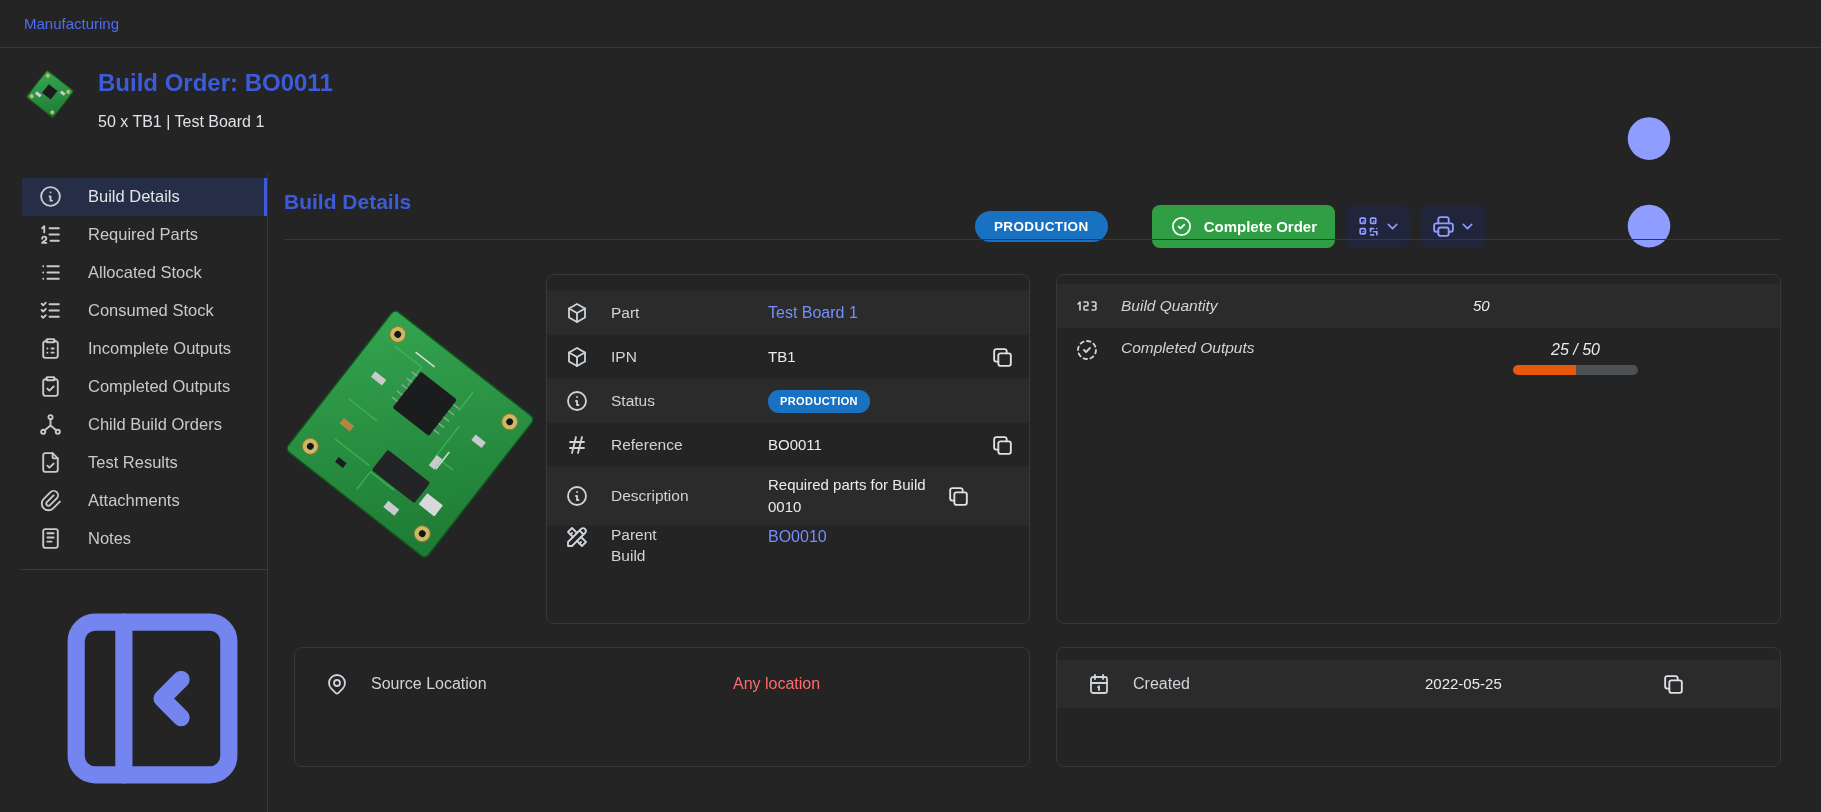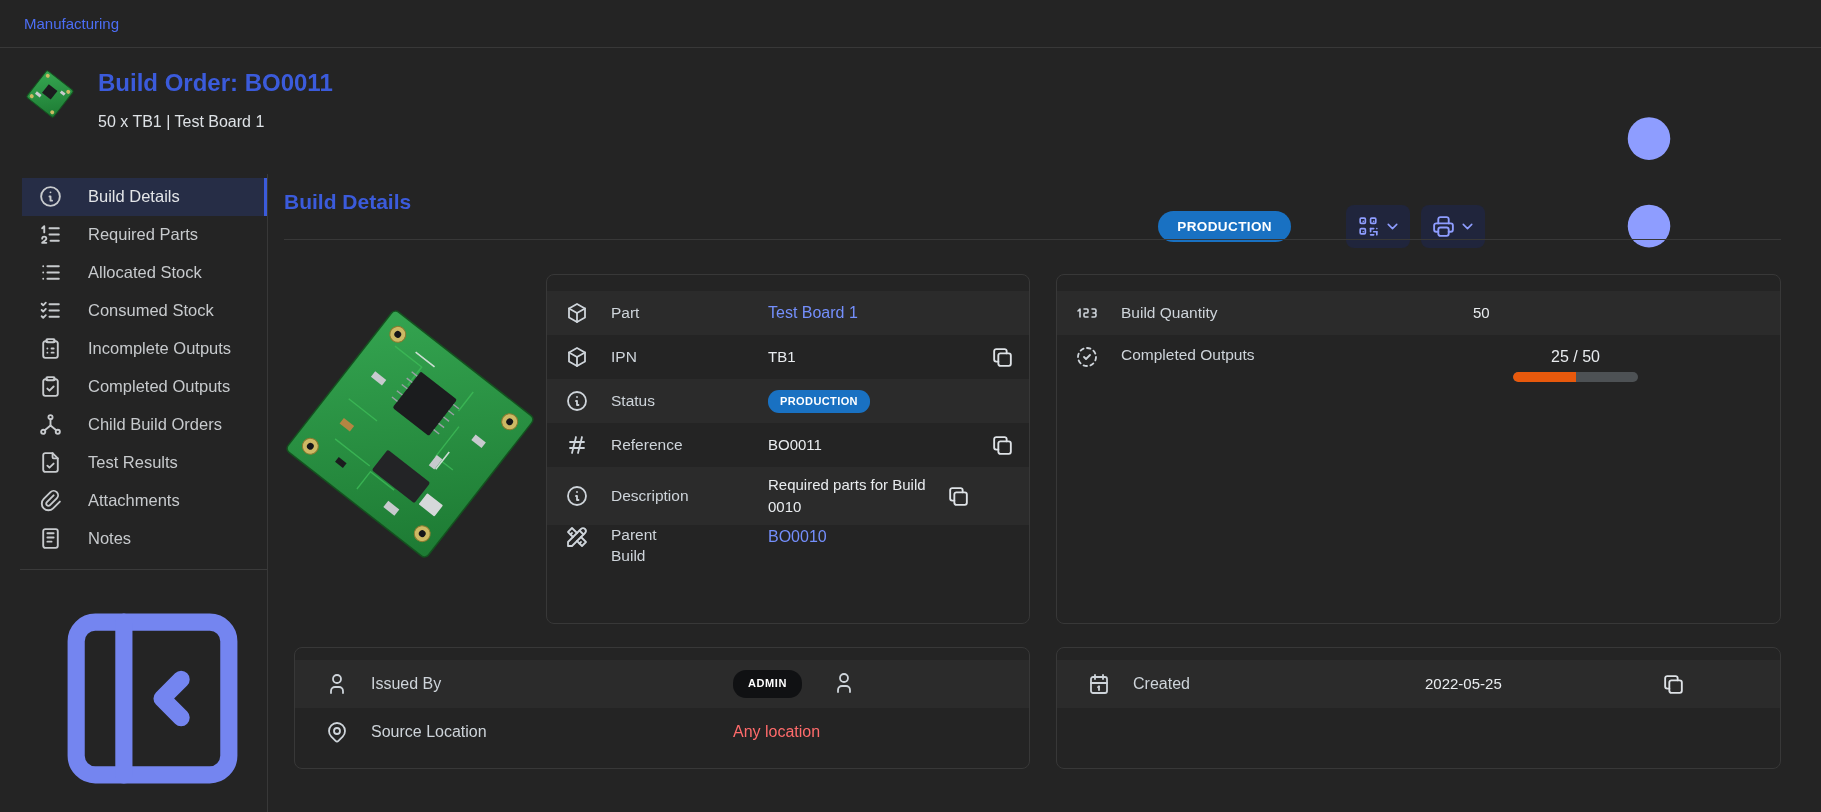--- a/index.html
+++ b/index.html
@@ -56,21 +56,21 @@
   .collapse-icon{width:27px;height:27px;color:#7485f0;}
   
   .main{flex:1;padding:16px 40px 0 16px;box-sizing:border-box;}
   .section-title{color:var(--title-blue);font-size:21px;font-weight:bold;}
   .main-divider{border-bottom:1px solid var(--panel-border);margin-top:25px;}
   .grid{display:grid;grid-template-columns:1fr 735px;grid-template-rows:350px auto;gap:23px 16px;margin-top:34px;}
   .panel{border:1px solid var(--panel-border);border-radius:8px;background:var(--bg);overflow:hidden;box-sizing:border-box;margin-left:10px;}
   .left-top{display:flex;}
   .img-cell{width:252px;flex:none;}
   .details-panel{flex:1;padding-top:16px;min-height:350px;}
-  .stats-panel{padding-top:16px;min-height:350px;}
+  .stats-panel{padding-top:9px;min-height:350px;font-style:italic;}
   .bottom-panel{min-height:120px;padding:12px 0;}
   
   .trow{display:flex;align-items:center;padding:0 14px 0 18px;min-height:44px;}
   .trow.striped{background:var(--stripe);}
   .ticon{width:24px;height:24px;flex:none;color:#ced4da;}
   .tlabel{width:135px;margin-left:22px;flex:none;color:#ced4da;font-size:15.5px;white-space:pre-line;line-height:1.35;}
   .tvalue{flex:1;margin-left:22px;color:#e9ecef;font-size:15px;line-height:1.45;}
   .tvalue-desc{max-width:178px;overflow-wrap:anywhere;}
   .row-desc{min-height:58px;}
   .row-parent{min-height:72px;align-items:flex-start;}
@@ -124,20 +124,29 @@
         <circle cx="13" cy="41" r="2" fill="#cdb964"></circle>
         <circle cx="39" cy="41" r="2" fill="#cdb964"></circle>
       </g>
     </svg>
     <div class="title-block">
       <div class="page-title">Build Order: BO0011</div>
       <div class="page-subtitle">50 x TB1 | Test Board 1</div>
     </div>
     <div class="header-right">
       <span class="status-pill">PRODUCTION</span>
+      <button class="green-btn">
+        <span class="bicon" data-icon="circle-check">
+            <svg viewBox="0 0 24 24" fill="none" stroke="currentColor" stroke-width="1.8" stroke-linecap="round" stroke-linejoin="round">
+              <path d="M12 3a9 9 0 1 0 0 18a9 9 0 0 0 0 -18z"></path>
+              <path d="M9 12l2 2l4 -4"></path>
+            </svg>
+          </span>
+        <span>Complete Order</span>
+      </button>
       <button class="icon-btn">
         <span class="bicon" data-icon="qrcode">
             <svg viewBox="0 0 24 24" fill="none" stroke="currentColor" stroke-width="1.6" stroke-linecap="round" stroke-linejoin="round">
               <path d="M4 5a1 1 0 0 1 1 -1h3a1 1 0 0 1 1 1v3a1 1 0 0 1 -1 1h-3a1 1 0 0 1 -1 -1z"></path>
               <path d="M7 17v.01"></path>
               <path d="M14 5a1 1 0 0 1 1 -1h3a1 1 0 0 1 1 1v3a1 1 0 0 1 -1 1h-3a1 1 0 0 1 -1 -1z"></path>
               <path d="M7 7v.01"></path>
               <path d="M4 15a1 1 0 0 1 1 -1h3a1 1 0 0 1 1 1v3a1 1 0 0 1 -1 1h-3a1 1 0 0 1 -1 -1z"></path>
               <path d="M17 7v.01"></path>
               <path d="M14 14h3"></path>
@@ -468,36 +477,20 @@
                 <span class="ptext" style="display:block">25 / 50</span>
                 <span class="ptrack" style="display:block">
                   <span class="pfill" style="display: block; width: 50%;"></span>
                 </span>
               </span>
             </span>
           </div>
         </div>
 
         <div class="panel bottom-panel">
-          <div class="brow striped">
-            <span class="ticon" data-icon="user">
-                <svg viewBox="0 0 24 24" fill="none" stroke="currentColor" stroke-width="1.8" stroke-linecap="round" stroke-linejoin="round">
-                  <path d="M12 7m-4 0a4 4 0 1 0 8 0a4 4 0 1 0 -8 0"></path>
-                  <path d="M6 21v-2a4 4 0 0 1 4 -4h4a4 4 0 0 1 4 4v2"></path>
-                </svg>
-              </span>
-            <span class="tlabel">Issued By</span>
-            <span class="tvalue">
-              <span class="admin-badge">ADMIN</span>
-              <span class="issued-user-icon" data-icon="user"><svg viewBox="0 0 24 24" fill="none" stroke="currentColor" stroke-width="1.8" stroke-linecap="round" stroke-linejoin="round">
-                    <path d="M12 7m-4 0a4 4 0 1 0 8 0a4 4 0 1 0 -8 0"></path>
-                    <path d="M6 21v-2a4 4 0 0 1 4 -4h4a4 4 0 0 1 4 4v2"></path>
-                  </svg></span>
-            </span>
-          </div>
           <div class="brow">
             <span class="ticon" data-icon="map-pin">
                 <svg viewBox="0 0 24 24" fill="none" stroke="currentColor" stroke-width="1.8" stroke-linecap="round" stroke-linejoin="round">
                   <path d="M12 11m-3 0a3 3 0 1 0 6 0a3 3 0 1 0 -6 0"></path>
                   <path d="M17.657 16.657l-4.243 4.243a2 2 0 0 1 -2.827 0l-4.244 -4.243a8 8 0 1 1 11.314 0z"></path>
                 </svg>
               </span>
             <span class="tlabel">Source Location</span>
             <span class="tvalue red-text">Any location</span>
           </div>

